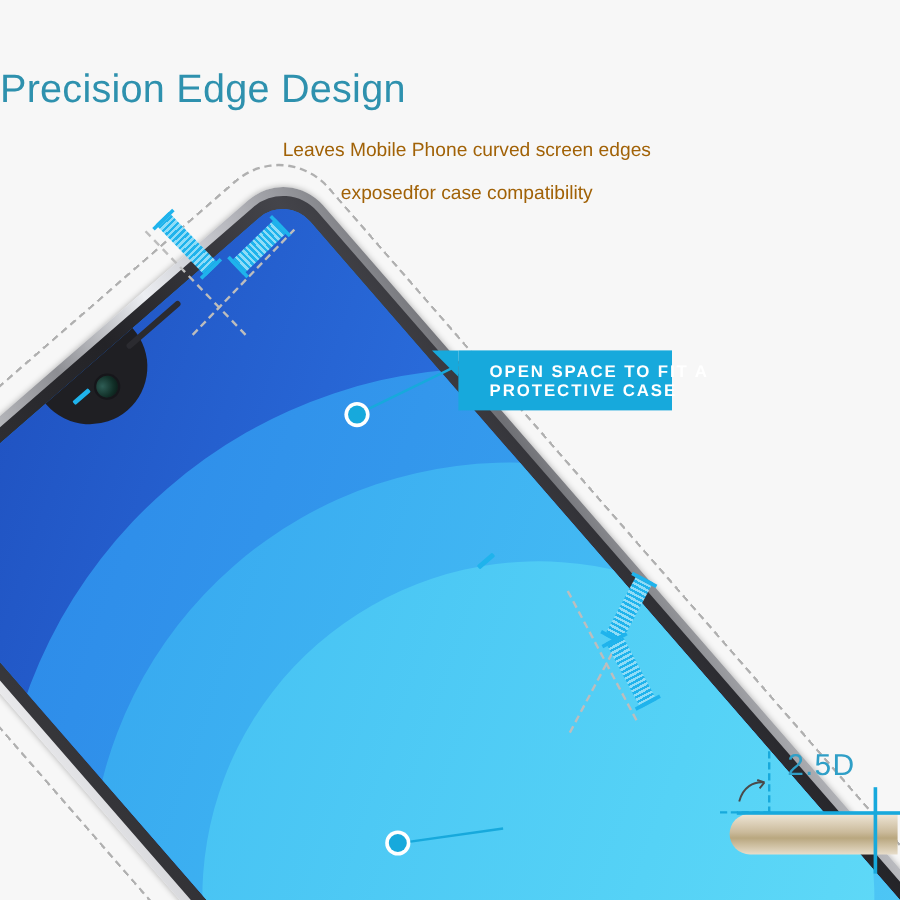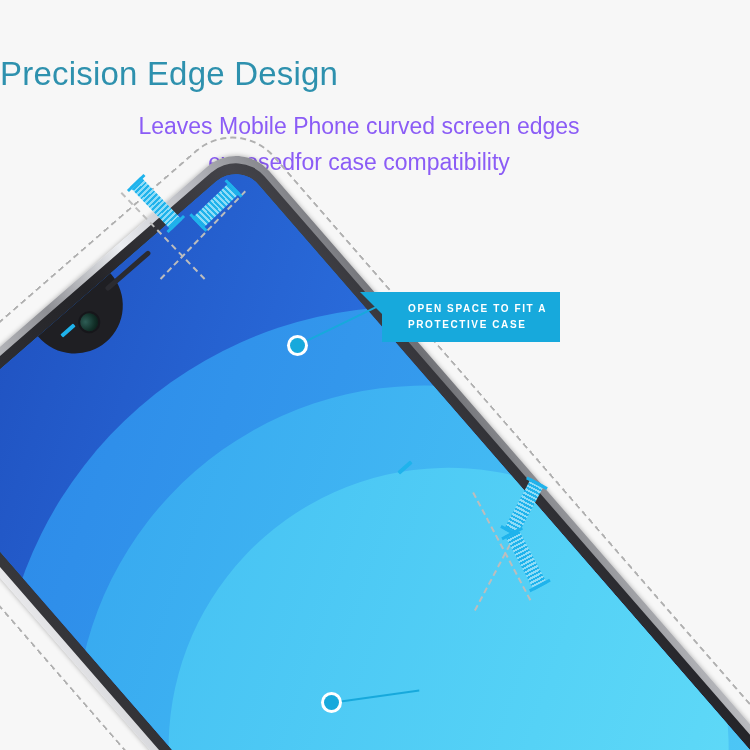--- a/index.html
+++ b/index.html
@@ -22,28 +22,28 @@
     left: 0;
     top: 55px;
     width: 750px;
     font-size: 33px;
     font-weight: 400;
     color: #2e91ae;
     letter-spacing: 0.2px;
   }
   .subtitle {
     position: absolute;
-    left: 59px;
+    left: 89px;
     top: 108px;
     width: 600px;
     text-align: center;
-    font-size: 23px;
+    font-size: 16px;
     line-height: 36px;
     font-weight: 400;
-    color: #8b5cf6;
+    color: #a16207;
   }
   .subtitle span { display: block; }
 
   
   .phone-stage {
     position: absolute;
     left: 0;
     top: 0;
     width: 750px;
     height: 750px;
@@ -214,21 +214,21 @@
   .guide-1 { left: 122px; top: 192px; width: 120px; transform: rotate(46deg); }
   .guide-2 { left: 246px; top: 192px; width: 122px; transform: rotate(134deg); }
   .guide-3 { left: 474px; top: 492px; width: 122px; transform: rotate(62deg); }
   .guide-4 { left: 474px; top: 610px; width: 124px; transform: rotate(-62deg); }
 
   
   .callout {
     position: absolute;
     background: #17a9dc;
     color: #ffffff;
-    font-size: 10px;
+    font-size: 14px;
     font-weight: 700;
     letter-spacing: 1.6px;
     line-height: 16px;
     padding: 9px 14px 9px 26px;
     box-sizing: border-box;
   }
   .callout span { display: block; white-space: nowrap; }
   .callout::before {
     content: "";
     position: absolute;
@@ -389,14 +389,26 @@
   <div class="leader leader-1"></div>
   <div class="dot dot-1"></div>
   <div class="leader leader-2"></div>
   <div class="dot dot-2"></div>
 
   <div class="callout callout-1">
     <span>OPEN SPACE TO FIT A</span>
     <span>PROTECTIVE CASE</span>
   </div>
 
+  <div class="edge-dia">
+    <div class="dia-dash-v"></div>
+    <div class="dia-dash-h"></div>
+    <svg class="dia-arrow" viewBox="0 0 26 22">
+      <path d="M2 20 C5 8, 14 3, 23 4" fill="none" stroke="#4a4a4a" stroke-width="1.6"></path>
+      <path d="M23 4 L17 2 M23 4 L19 9" fill="none" stroke="#4a4a4a" stroke-width="1.6"></path>
+    </svg>
+    <div class="dia-label">2.5D</div>
+    <div class="glass-bar"></div>
+    <div class="dia-h"></div>
+    <div class="dia-v"></div>
+  </div>
 
 </div>
 
 </body></html>

